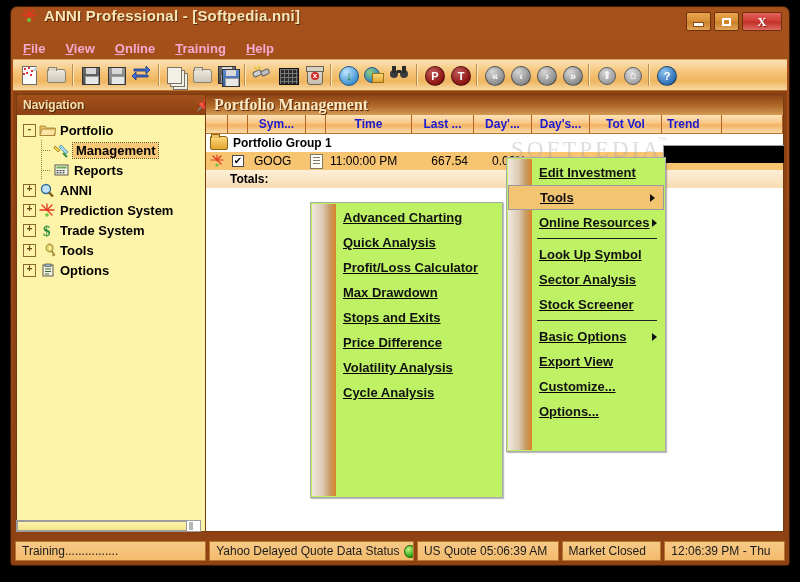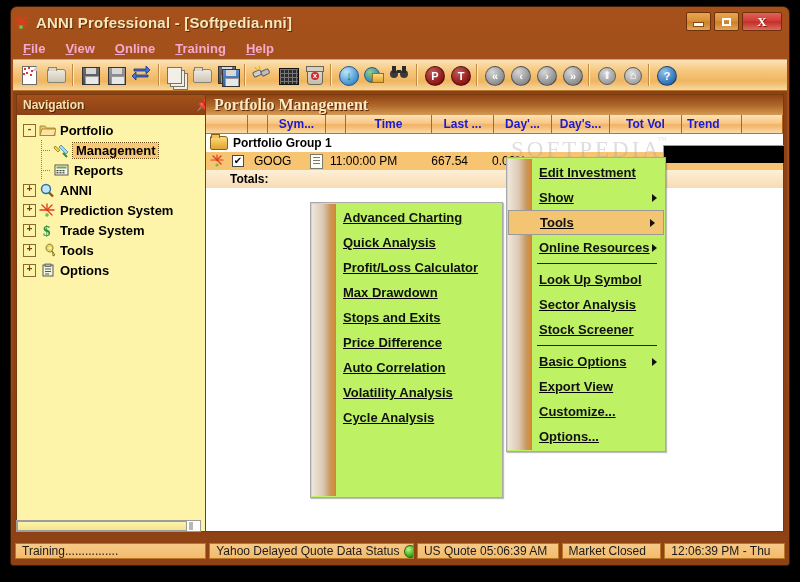--- a/index.html
+++ b/index.html
@@ -24,22 +24,22 @@
     border: 1px solid #3d1a06;
     border-radius: 7px 7px 3px 3px;
     box-sizing: border-box;
     background: linear-gradient(to bottom, #a6511b 0%, #8e4214 100%);
   }
 
   
   .titlebar {
     position: absolute;
     left: 0; top: 0; right: 0; height: 30px;
-    display: flex; align-items: center;
-    padding-left: 2px;
+    display: flex; align-items: flex-start;
+    padding-left: 10px;
     box-sizing: border-box;
   }
   .app-logo-icon {
     width: 16px; height: 16px;
     position: relative;
     margin-right: 7px;
     flex: 0 0 auto;
   }
   .title-text {
     color: #f6e6b8;
@@ -335,21 +335,20 @@
     text-shadow: 1px 1px 0 #5c2909;
   }
 
   
   .grid-header {
     display: flex;
     height: 19px;
     background: linear-gradient(to bottom, #fde2b6 0%, #f8c888 45%, #f2b264 55%, #f9daa8 100%);
     border-bottom: 1px solid #b9762a;
     box-sizing: border-box;
-    padding-left: 20px;
   }
   .gh-cell {
     border-right: 1px solid #b5651f;
     color: #1a1ad0;
     font-size: 12px; font-weight: bold;
     display: flex; align-items: center; justify-content: center;
     box-sizing: border-box;
     overflow: hidden;
     white-space: nowrap;
     flex: 0 0 auto;
@@ -493,21 +492,21 @@
   }
   .hscroll .grip {
     position: absolute; left: 172px; top: 1px; bottom: 1px; width: 4px;
     background: #b7b7b7;
   }
 
   
   .statusbar {
     position: absolute;
     left: 4px; right: 4px; bottom: 4px; height: 20px;
-    display: flex; gap: 3px; align-items: center;
+    display: flex; gap: 3px;
   }
   .sb-cell {
     background: linear-gradient(to bottom, #f6c987 0%, #f3bb6c 100%);
     border: 1px solid #b9762a;
     box-sizing: border-box;
     display: flex; align-items: center;
     padding: 0 6px;
     font-size: 12px;
     color: #1b1b1b;
     white-space: nowrap;
@@ -903,34 +902,29 @@
         <div class="watermark wm2" style="left:452px; top:40px;">™</div>
 
         <div class="popup" style="left:104px; top:107px; width:193px; height:296px;">
           <span class="gutter"></span>
           <div class="pmi">Advanced Charting</div>
           <div class="pmi">Quick Analysis</div>
           <div class="pmi">Profit/Loss Calculator</div>
           <div class="pmi">Max Drawdown</div>
           <div class="pmi">Stops and Exits</div>
           <div class="pmi">Price Difference</div>
-          <div class="pmi">Auto Correlation</div>
           <div class="pmi">Volatility Analysis</div>
           <div class="pmi">Cycle Analysis</div>
         </div>
 
         <div class="popup" style="left:300px; top:62px; width:160px; height:295px;">
           <span class="gutter"></span>
 
           <div class="pmi">
             <span>Edit Investment</span>
-          </div>
-          <div class="pmi">
-            <span>Show</span>
-            <span class="arrow"></span>
           </div>
           <div class="pmi highlight">
             <span>Tools</span>
             <span class="arrow"></span>
           </div>
           <div class="pmi">
             <span>Online Resources</span>
             <span class="arrow"></span>
           </div>
 

